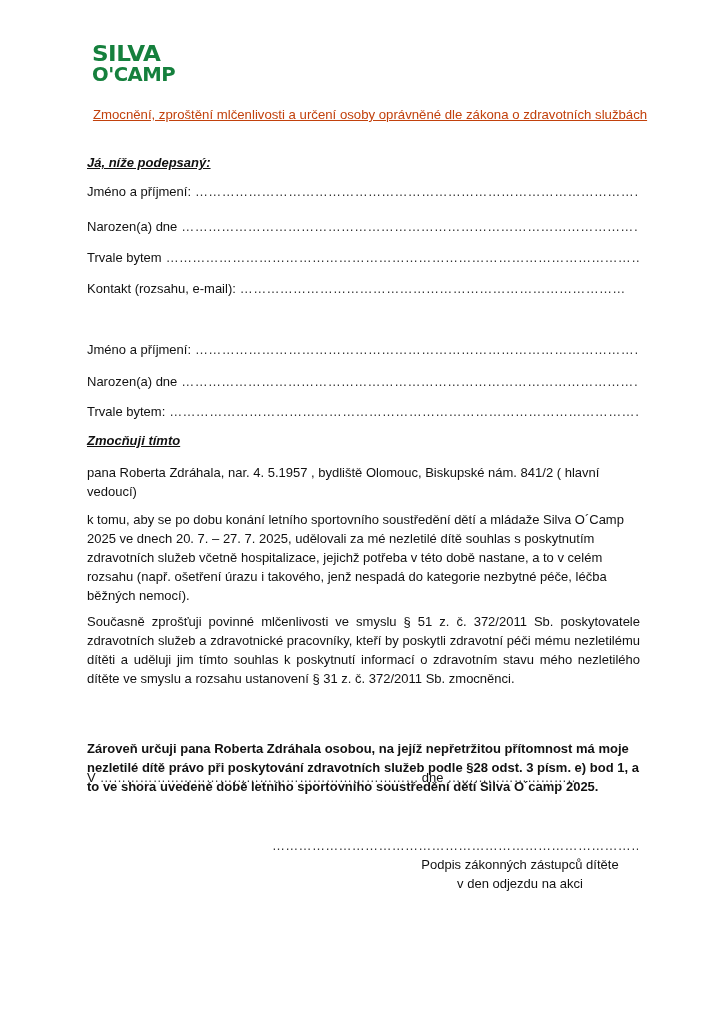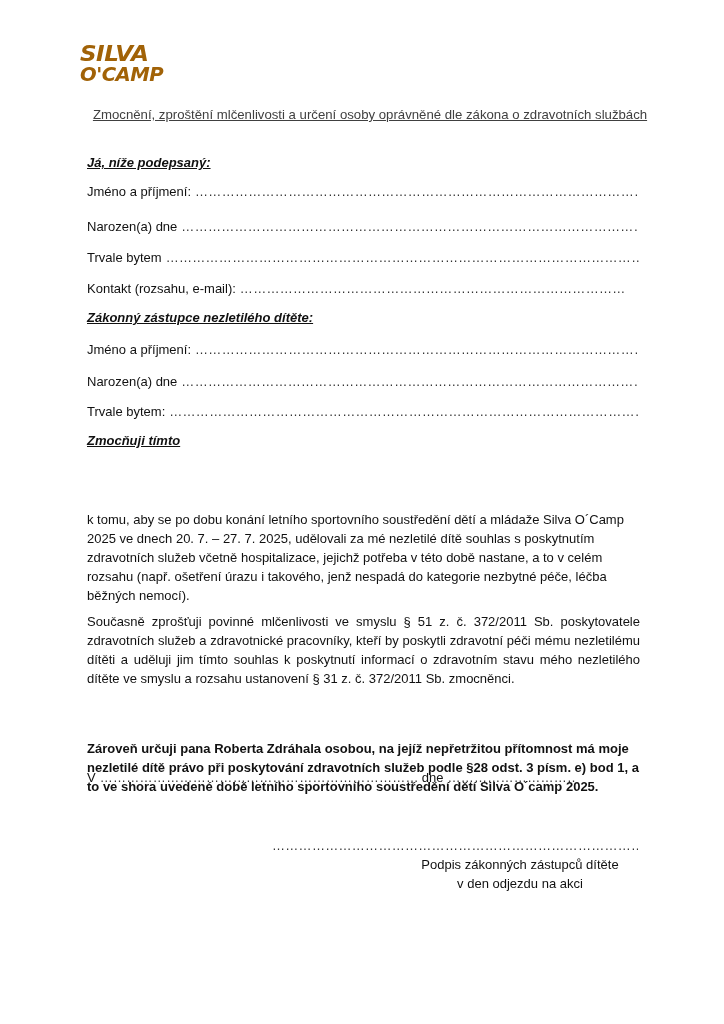--- a/index.html
+++ b/index.html
@@ -2,30 +2,30 @@
 <html><head>
   <meta charset="utf-8">
   <style>
     html, body { margin: 0; padding: 0; background: #ffffff; }
     body {
       width: 724px; height: 1024px; position: relative; overflow: hidden;
       font-family: "Liberation Sans", sans-serif; color: #111111; font-size: 13px;
     }
     .page { position: absolute; left: 0; top: 0; width: 724px; height: 1024px; }
     .logo {
-      position: absolute; left: 80px; top: 44px; width: 76px;
-      font-family: "DejaVu Sans", sans-serif; font-weight: bold; color: #a16207;
-      line-height: 20px; letter-spacing: -0.5px; font-style: italic;
+      position: absolute; left: 92px; top: 44px; width: 76px;
+      font-family: "DejaVu Sans", sans-serif; font-weight: bold; color: #15803d;
+      line-height: 20px; letter-spacing: -0.5px;
     }
     .logo .l1 { font-size: 22px; display: block; transform: scaleX(1.05); transform-origin: left; }
     .logo .l2 { font-size: 20px; display: block; transform: scaleX(0.98); transform-origin: left; }
     .title {
       position: absolute; left: 80px; width: 580px; top: 105px;
       text-align: center; font-size: 13.2px; line-height: 19px;
-      text-decoration: underline; color: #404040;
+      text-decoration: underline; color: #c2410c;
     }
     .abs { position: absolute; left: 87px; white-space: nowrap; line-height: 19px; }
     .bi { font-weight: bold; font-style: italic; text-decoration: underline; }
     .field { display: flex; width: 552px; }
     .field .lbl { white-space: nowrap; }
     .field .dots { white-space: nowrap; overflow: hidden; letter-spacing: 0.3px; color: #333; padding-left: 4px; }
     .para { position: absolute; left: 87px; width: 553px; line-height: 19px; white-space: normal; }
     .justify { text-align: justify; }
     .sig-line { position: absolute; left: 272px; top: 838px; width: 366px; overflow: hidden; white-space: nowrap; color: #333; letter-spacing: 0.3px; }
     .sig-caption { position: absolute; left: 400px; top: 855px; width: 240px; text-align: center; line-height: 19px; }
@@ -54,37 +54,37 @@
   </div>
   <div class="abs field" style="top:248px;">
     <span class="lbl">Trvale bytem</span>
     <span class="dots">……………………………………………………………………………………………………………………………………………………………………</span>
   </div>
   <div class="abs field" style="top:279px; width:537px;">
     <span class="lbl">Kontakt (rozsahu, e-mail):</span>
     <span class="dots">……………………………………………………………………………………………………………………………………………………………………</span>
   </div>
 
-  <div class="abs bi" style="top:308px;">Zákonný zástupce nezletilého dítěte:</div>
 
   <div class="abs field" style="top:340px;">
     <span class="lbl">Jméno a příjmení:</span>
     <span class="dots">……………………………………………………………………………………………………………………………………………………………………</span>
   </div>
   <div class="abs field" style="top:372px;">
     <span class="lbl">Narozen(a) dne</span>
     <span class="dots">……………………………………………………………………………………………………………………………………………………………………</span>
   </div>
   <div class="abs field" style="top:402px;">
     <span class="lbl">Trvale bytem:</span>
     <span class="dots">……………………………………………………………………………………………………………………………………………………………………</span>
   </div>
 
   <div class="abs bi" style="top:431px;">Zmocňuji tímto</div>
 
+  <div class="para" style="top:463px; width:520px;">pana Roberta Zdráhala, nar. 4. 5.1957 , bydliště Olomouc, Biskupské nám. 841/2 ( hlavní vedoucí)</div>
   <div class="para" style="top:510px;">k tomu, aby se po dobu konání letního sportovního soustředění dětí a mládaže Silva O´Camp 2025 ve dnech 20. 7. – 27. 7. 2025, udělovali za mé nezletilé dítě souhlas s poskytnutím zdravotních služeb včetně hospitalizace, jejichž potřeba v této době nastane, a to v celém rozsahu (např. ošetření úrazu i takového, jenž nespadá do kategorie nezbytné péče, léčba běžných nemocí).</div>
   <div class="para justify" style="top:612px;">Současně zprošťuji povinné mlčenlivosti ve smyslu § 51 z. č. 372/2011 Sb. poskytovatele zdravotních služeb a zdravotnické pracovníky, kteří by poskytli zdravotní péči mému nezletilému dítěti a uděluji jim tímto souhlas k poskytnutí informací o zdravotním stavu mého nezletilého dítěte ve smyslu a rozsahu ustanovení § 31 z. č. 372/2011 Sb. zmocněnci.</div>
   <div class="para" style="top:739px;font-weight:bold;">Zároveň určuji pana Roberta Zdráhala osobou, na jejíž nepřetržitou přítomnost má moje nezletilé dítě právo při poskytování zdravotních služeb podle §28 odst. 3 písm. e) bod 1, a to ve shora uvedené době letního sportovního soustředění dětí Silva O´camp 2025.</div>
 
   <div class="abs" style="top:768px; display:flex; width:530px;">
     <span>V</span>
     <span style="overflow:hidden; width:318px; padding-left:4px; color:#333; letter-spacing:0.3px;">……………………………………………………………………………………………………………………………………………………………………</span>
     <span style="padding:0 4px;">dne</span>
     <span style="overflow:hidden; width:130px; color:#333; letter-spacing:0.3px;">……………………………………………………………………………………………………………………………………………………………………</span>
   </div>

